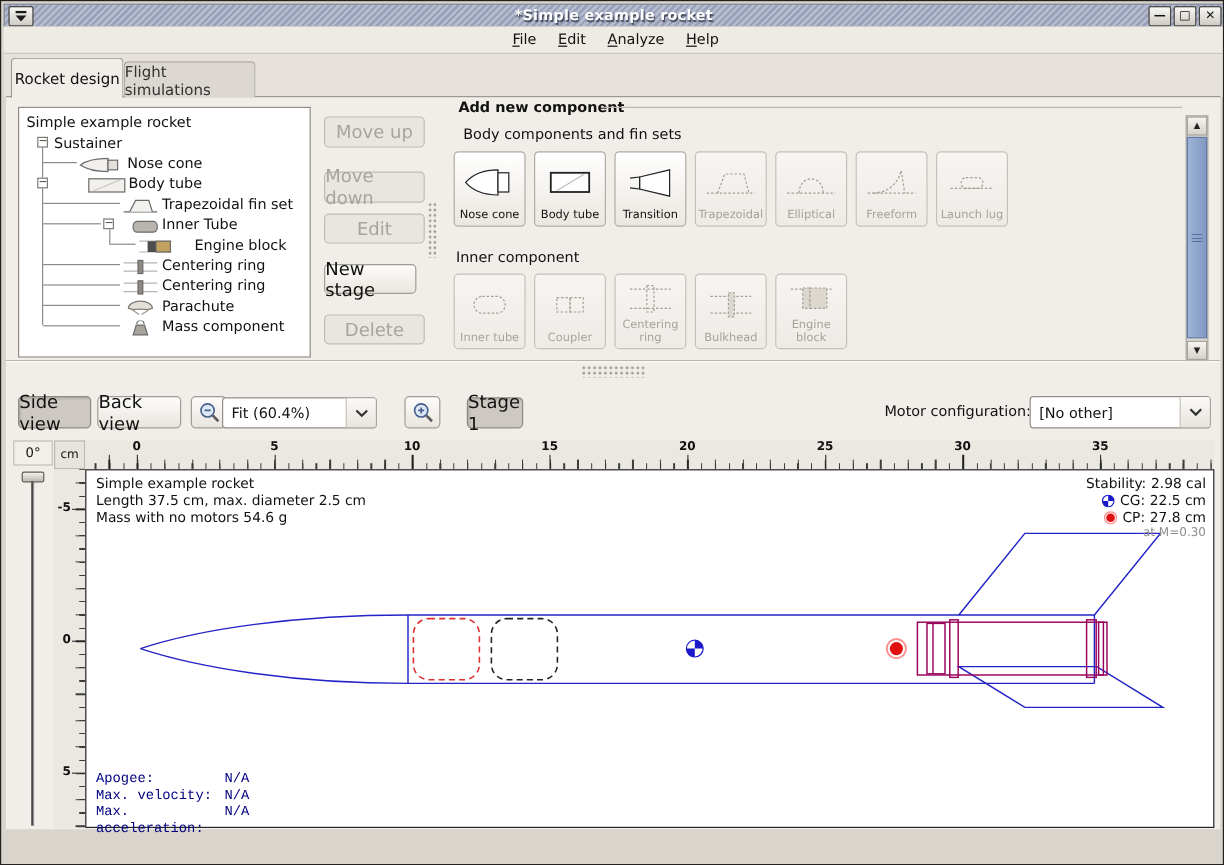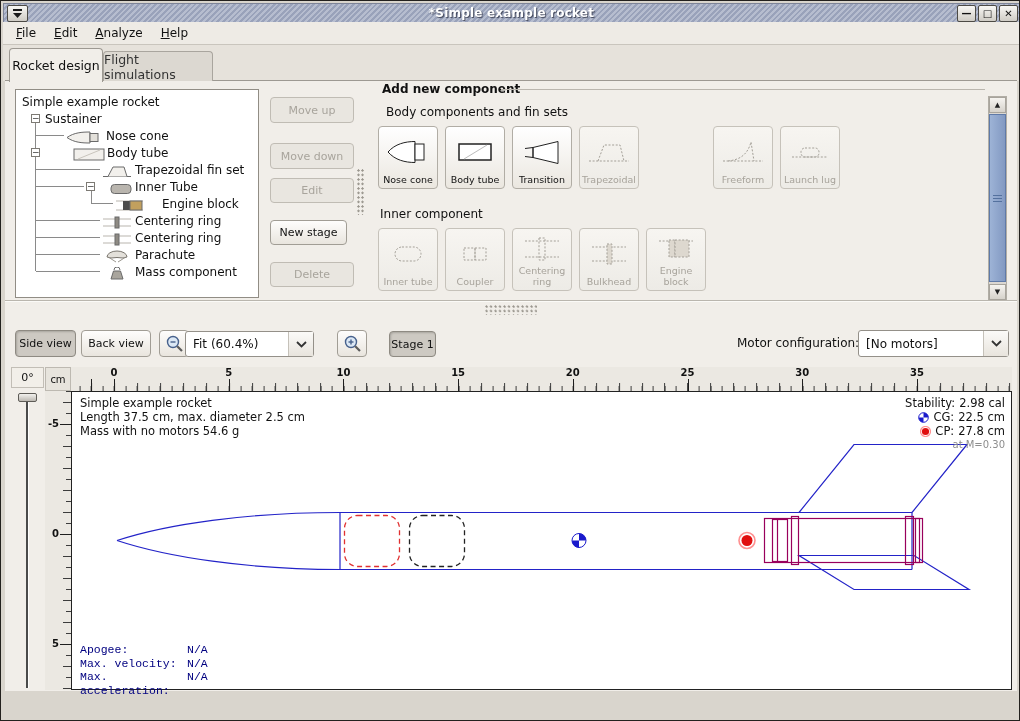--- a/index.html
+++ b/index.html
@@ -11,41 +11,41 @@
     border:1px solid #7d8498;}
   .title-text{width:100%;top:2px;text-align:center;color:#fff;font-size:12px;font-weight:bold;
     text-shadow:1px 1px 1px #3c4154;letter-spacing:.2px;}
   .winbtn{top:1px;width:17px;height:15px;background:linear-gradient(#f8f7f4,#cfccc5);
     border:1px solid #4c4a45;border-radius:2px;font-size:10px;font-weight:bold;color:#111;
     display:flex;align-items:center;justify-content:center;line-height:1;}
   .menu-launch{left:3px;top:1px;width:19px;height:15px;background:linear-gradient(#f8f7f4,#cfccc5);
     border:1px solid #4c4a45;border-radius:2px;display:flex;align-items:center;justify-content:center;}
   
   .menubar{left:2px;top:21px;width:1016px;height:23px;background:#eeebe5;border-bottom:1px solid #c9c5bd;
-    display:flex;align-items:center;padding-left:4px;box-sizing:border-box;}
+    display:flex;align-items:center;padding-left:4px;box-sizing:border-box;justify-content:center;}
   .mi{display:inline-block;padding:2px 9px;font-size:12px;color:#111;}
   .mi::first-letter{text-decoration:underline;}
   
   .tabstrip-bg{left:2px;top:44px;width:1016px;height:36px;background:#e6e2db;}
   .main-panel{left:4px;top:79px;width:1012px;height:611px;background:#f1eee9;border-top:1px solid #9d9992;box-sizing:border-box;}
   .tab{box-sizing:border-box;font-size:12.5px;color:#111;display:flex;align-items:center;justify-content:center;}
   .tab.active{left:8px;top:47px;width:94px;height:34px;background:#f1eee9;border:1px solid #9d9992;border-bottom:none;
     border-radius:4px 4px 0 0;z-index:3;}
   .tab.inactive{left:102px;top:50px;width:110px;height:30px;background:#dcd8d1;border:1px solid #a9a59e;border-bottom:none;
     border-radius:4px 4px 0 0;color:#333;}
   
   .tree{left:14px;top:88px;width:244px;height:209px;background:#fff;border:1px solid #918d85;box-sizing:border-box;}
   .trow{position:absolute;height:17px;display:flex;align-items:center;font-size:12px;color:#111;white-space:nowrap;}
   .expander{position:absolute;width:9px;height:9px;border:1px solid #7d7a74;background:#fff;font-size:9px;line-height:7px;
     text-align:center;color:#333;box-sizing:border-box;}
   .tline{position:absolute;background:#8a8a8a;}
   .ticon{position:absolute;}
   
   .btn{box-sizing:border-box;border:1px solid #a19d95;border-radius:4px;background:linear-gradient(#fefdfc,#e9e5de);
-    font-size:11px;color:#111;display:flex;align-items:center;justify-content:center;}
+    font-size:15px;color:#111;display:flex;align-items:center;justify-content:center;}
   .btn.disabled{border-color:#c0bcb4;background:#e9e6e0;color:#a8a49c;}
   .btn.pressed{background:#cdc9c2;border-color:#8e8a82;box-shadow:inset 1px 1px 2px rgba(0,0,0,.18);}
   
   .panel-title{font-size:12px;font-weight:bold;color:#111;}
   .hline{height:1px;background:#bab6ae;}
   .group-label{font-size:12px;color:#111;}
   .cbtn{box-sizing:border-box;width:60px;height:63px;border:1px solid #b1ada5;border-radius:4px;
     background:linear-gradient(#ffffff,#ebe7e0);display:flex;flex-direction:column;align-items:center;justify-content:flex-end;
     padding:3px 1px;font-size:9.5px;line-height:10.5px;color:#111;text-align:center;}
   .cbtn .icon-wrap{flex:1;display:flex;align-items:center;justify-content:center;}
@@ -316,20 +316,29 @@
   <div class="abs cbtn" style="left:511px;top:125px;">
     <span class="icon-wrap">
       <svg width="46" height="34" viewBox="0 0 46 34">
           <path d="M6,13.5 L14,12.5 M6,21.5 L14,22.5" stroke="#222" fill="none"></path>
           <path d="M14,12.5 L39,6.5 L39,28.5 L14,22.5 Z" fill="#fff" stroke="#222"></path>
           <line x1="14" y1="12.5" x2="14" y2="22.5" stroke="#222"></line>
         </svg>
     </span>
     <span>Transition</span>
   </div>
+  <div class="abs cbtn disabled" style="left:645px;top:125px;">
+    <span class="icon-wrap">
+      <svg width="46" height="34" viewBox="0 0 46 34">
+          <line x1="3" y1="26" x2="43" y2="26" stroke="#222"></line>
+          <path d="M13,26 C13,10 33,10 33,26" fill="none" stroke="#222"></path>
+        </svg>
+    </span>
+    <span>Elliptical</span>
+  </div>
   <div class="abs cbtn disabled" style="left:712px;top:125px;">
     <span class="icon-wrap">
       <svg width="46" height="34" viewBox="0 0 46 34">
           <line x1="3" y1="26" x2="43" y2="26" stroke="#222"></line>
           <path d="M8,26 C17,25 27,22 31,7 L34,26" fill="none" stroke="#222"></path>
         </svg>
     </span>
     <span>Freeform</span>
   </div>
   <div class="abs cbtn disabled" style="left:779px;top:125px;">
@@ -436,21 +445,21 @@
       <line x1="8" y1="5.5" x2="8" y2="10.5" stroke="#47618c" stroke-width="1.4"></line>
       <line x1="12.2" y1="12.2" x2="17" y2="17" stroke="#5c5c5c" stroke-width="2.2"></line>
     </svg>
   </div>
   <div class="abs btn pressed" style="left:388px;top:330px;width:47px;height:26px;">
       <span>Stage 1</span>
     </div>
 
   <div class="abs lbl12" style="left:736px;top:335px;">Motor configuration:</div>
   <div class="abs combo" style="left:857px;top:329px;width:151px;height:27px;">
-    <span class="val">[No motors]</span>
+    <span class="val">[No other]</span>
     <span class="arrow">
       <svg width="11" height="7" viewBox="0 0 11 7">
           <polyline points="1,1 5.5,5.5 10,1" fill="none" stroke="#333" stroke-width="1.8"></polyline>
         </svg>
     </span>
   </div>
 
   <div class="abs rot-box">0°</div>
   <div class="abs slider-track"></div>
   <div class="abs slider-thumb"></div>

